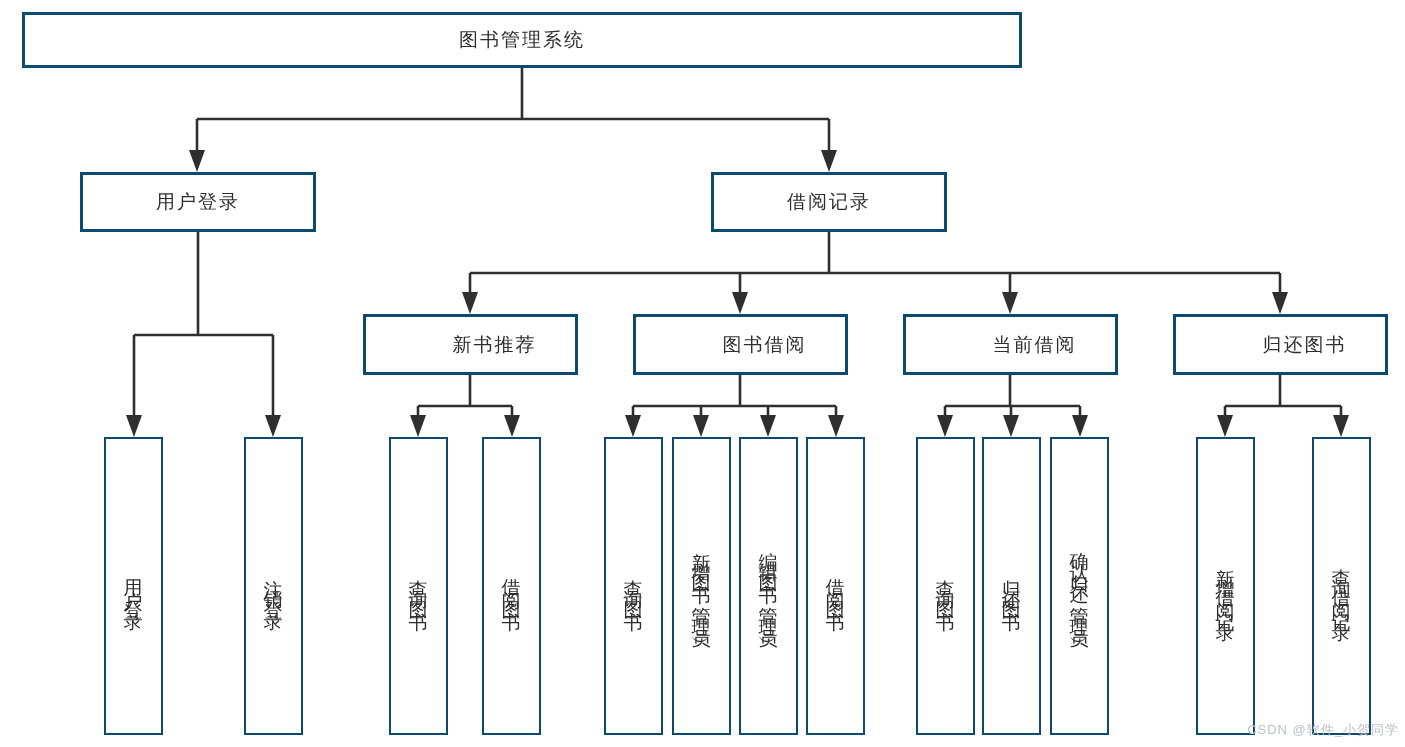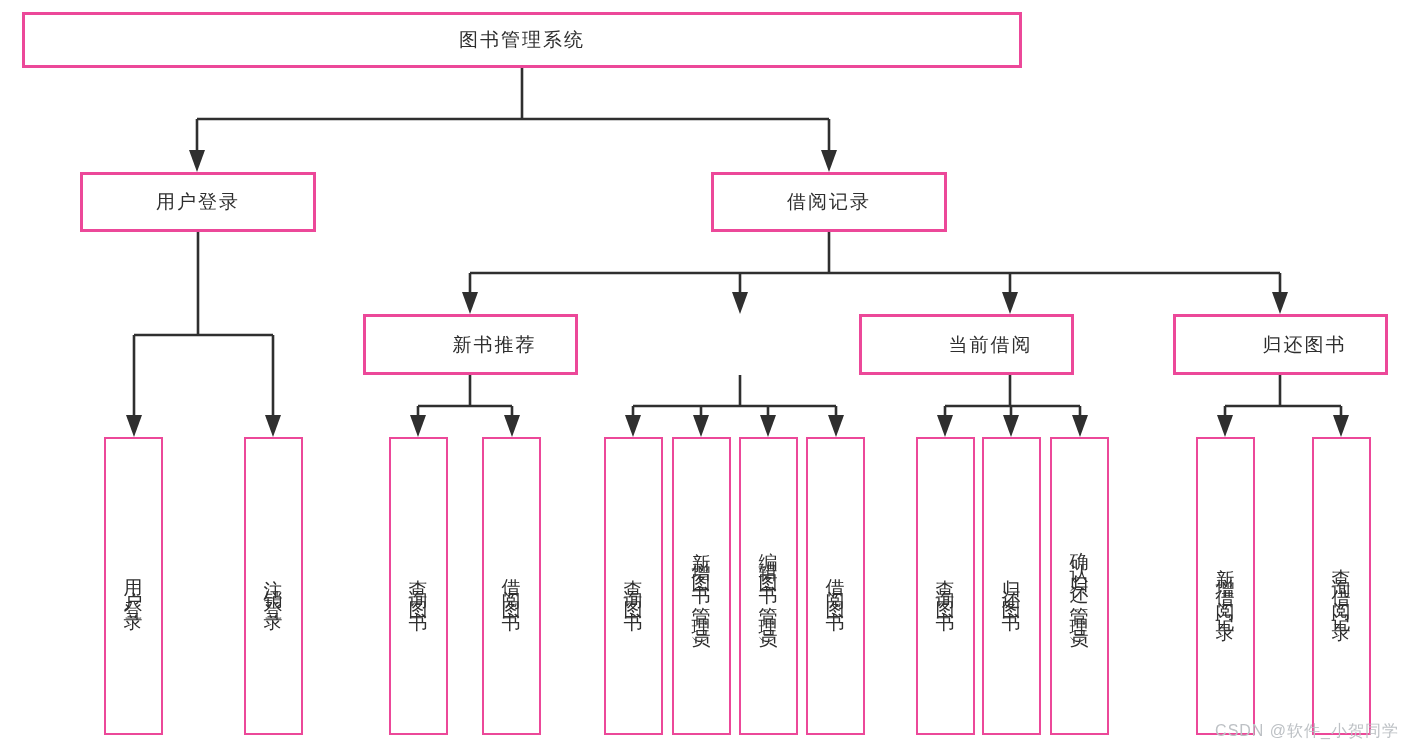--- a/index.html
+++ b/index.html
@@ -2,49 +2,49 @@
 <html><head>
 <meta charset="utf-8">
 <style>
   html,body{margin:0;padding:0;background:#ffffff;}
   .stage{
     position:relative;width:1405px;height:747px;background:#ffffff;
     font-family:"Liberation Sans",sans-serif;overflow:hidden;
   }
   .box{
     position:absolute;box-sizing:border-box;background:#ffffff;
-    border:3px solid #ec4899;color:#2e2e2e;
+    border:3px solid #0c4a6e;color:#2e2e2e;
     display:flex;align-items:center;justify-content:center;
   }
   .hlabel{font-size:19px;letter-spacing:2px;white-space:nowrap;}
   .leaf{border-width:2.5px;}
   .vlabel{
     writing-mode:vertical-rl;font-size:19px;letter-spacing:11px;
     line-height:1;white-space:nowrap;
   }
   
   .n-root{left:22px;top:12px;width:1000px;height:56px;}
   
   .n-user-login{left:80px;top:172px;width:236px;height:60px;}
   .n-book-mgmt{left:711px;top:172px;width:236px;height:60px;}
   
   .n-l3{top:314px;width:215px;height:61px;padding-left:48px;}
-  .n-nbr{left:363px;} .n-bb{left:633px;} .n-cb{left:859px;align-items:center;} .n-br{left:1173px;}
+  .n-nbr{left:363px;} .n-bb{left:633px;} .n-cb{left:903px;align-items:center;} .n-br{left:1173px;}
   
   .leaf{top:437px;width:59px;height:298px;}
   .lf-login{left:104px;} .lf-logout{left:244px;}
   .lf-nbr-q{left:389px;} .lf-nbr-b{left:482px;}
   .lf-bb-q{left:604px;} .lf-bb-a{left:672px;} .lf-bb-e{left:739px;} .lf-bb-b{left:806px;}
   .lf-cb-q{left:916px;} .lf-cb-r{left:982px;} .lf-cb-c{left:1050px;}
   .lf-br-a{left:1196px;} .lf-br-q{left:1312px;}
   .connectors{position:absolute;left:0;top:0;width:1405px;height:747px;}
   .connectors line{stroke:#2f2f2f;stroke-width:2.6;}
   .connectors polygon{fill:#2f2f2f;}
   .watermark{
-    position:absolute;right:6px;top:721px;font-size:16px;letter-spacing:1px;
+    position:absolute;right:6px;top:721px;font-size:13px;letter-spacing:1px;
     color:#bdc1c5;white-space:nowrap;z-index:5;margin-left:35px;
   }
 </style>
 </head>
 <body>
 
 <div class="stage">
 
   <svg class="connectors" viewBox="0 0 1405 747" xmlns="http://www.w3.org/2000/svg">
 
@@ -129,20 +129,23 @@
   <div class="box n-user-login">
     <span class="hlabel">用户登录</span>
   </div>
   <div class="box n-book-mgmt">
     <span class="hlabel">借阅记录</span>
   </div>
 
   <div class="box n-l3 n-nbr">
     <span class="hlabel">新书推荐</span>
   </div>
+  <div class="box n-l3 n-bb">
+    <span class="hlabel">图书借阅</span>
+  </div>
   <div class="box n-l3 n-cb">
     <span class="hlabel">当前借阅</span>
   </div>
   <div class="box n-l3 n-br">
     <span class="hlabel">归还图书</span>
   </div>
 
   <div class="box leaf lf-login">
     <span class="vlabel">用户登录</span>
   </div>

